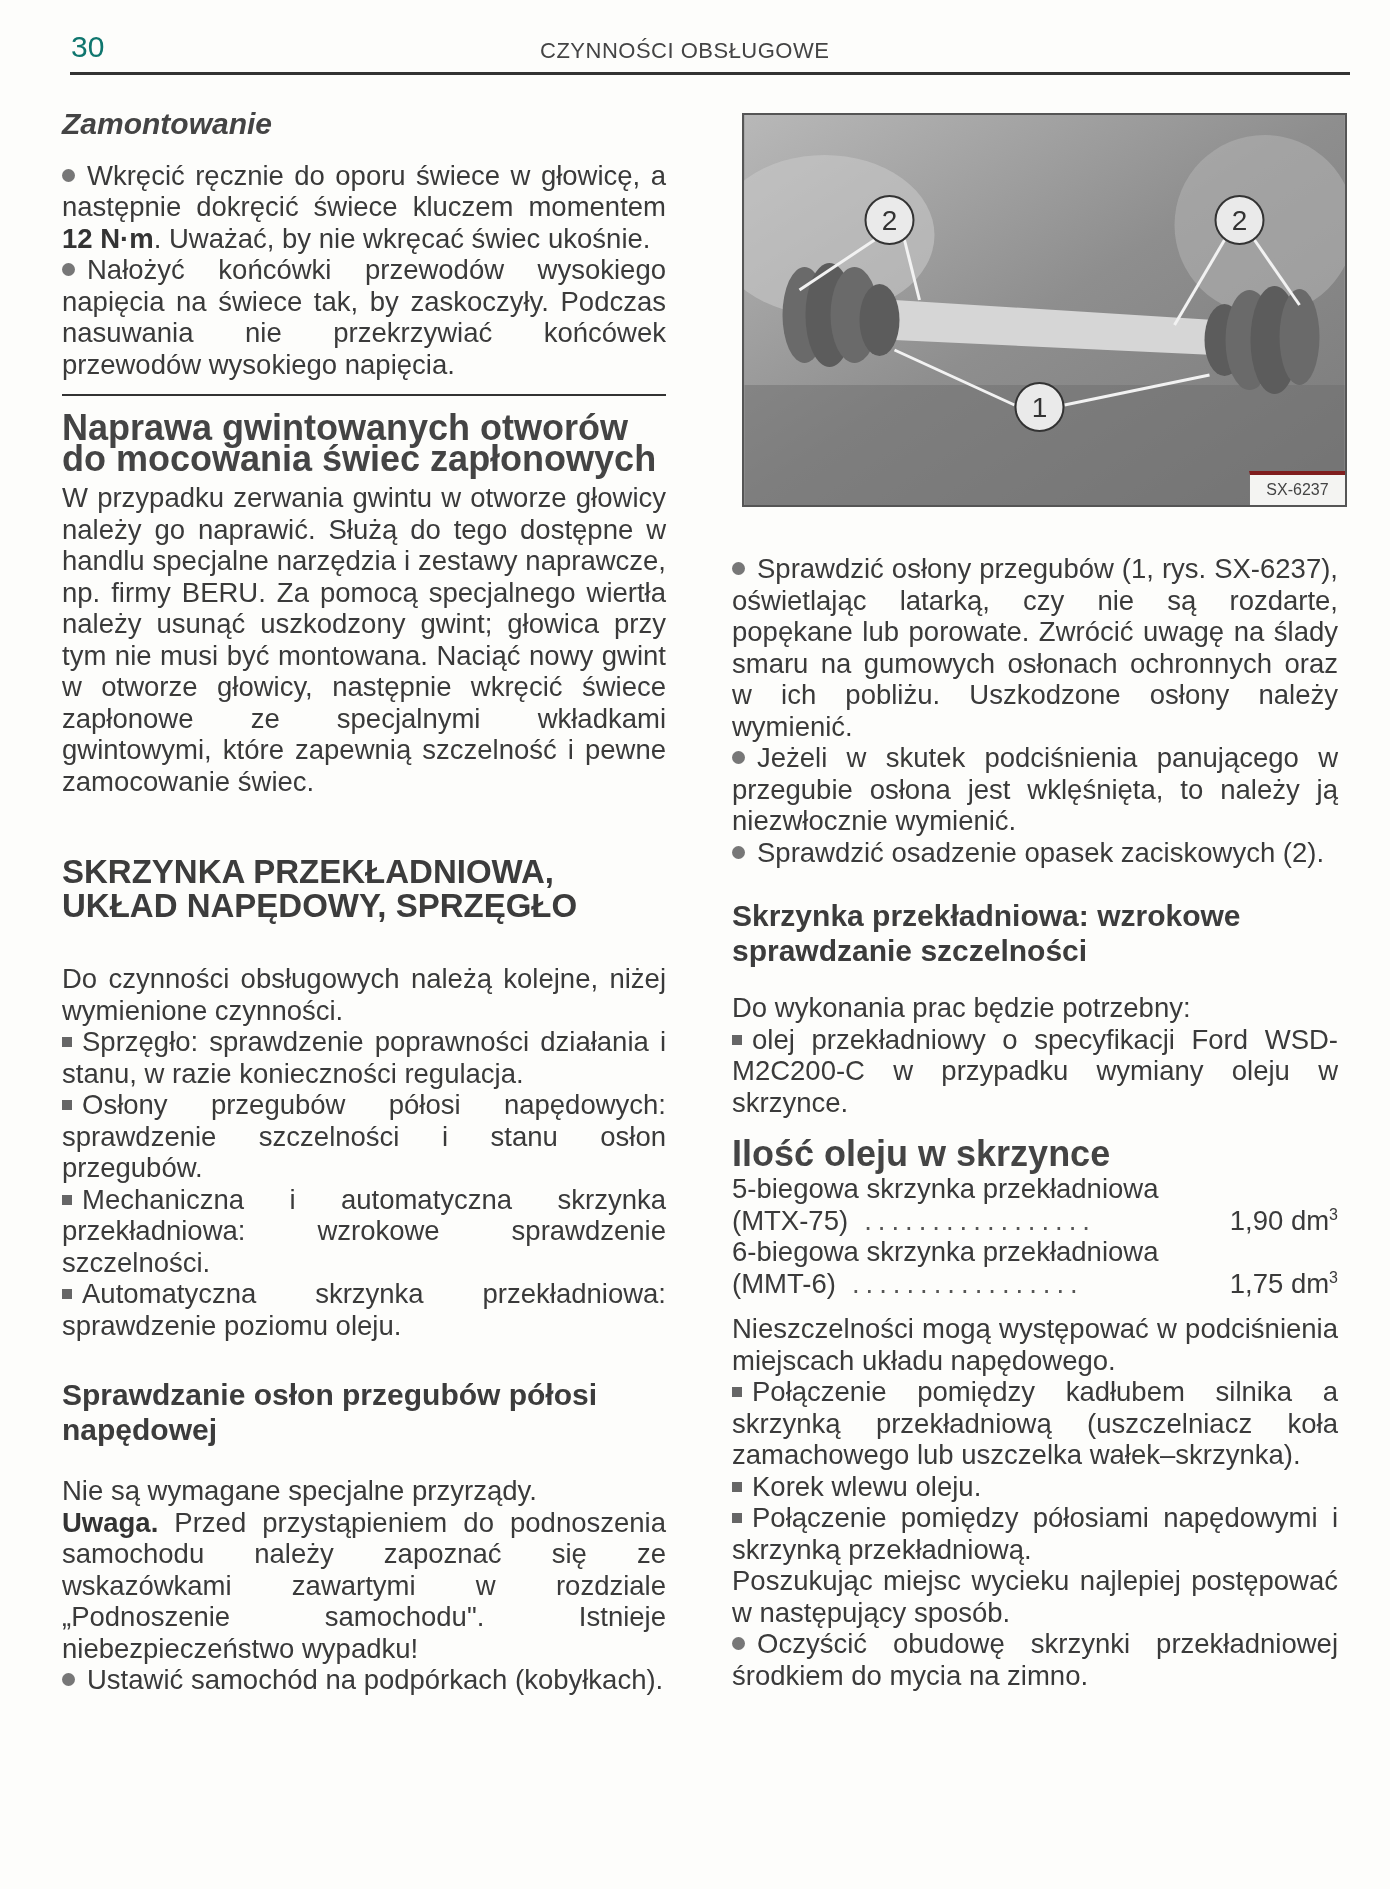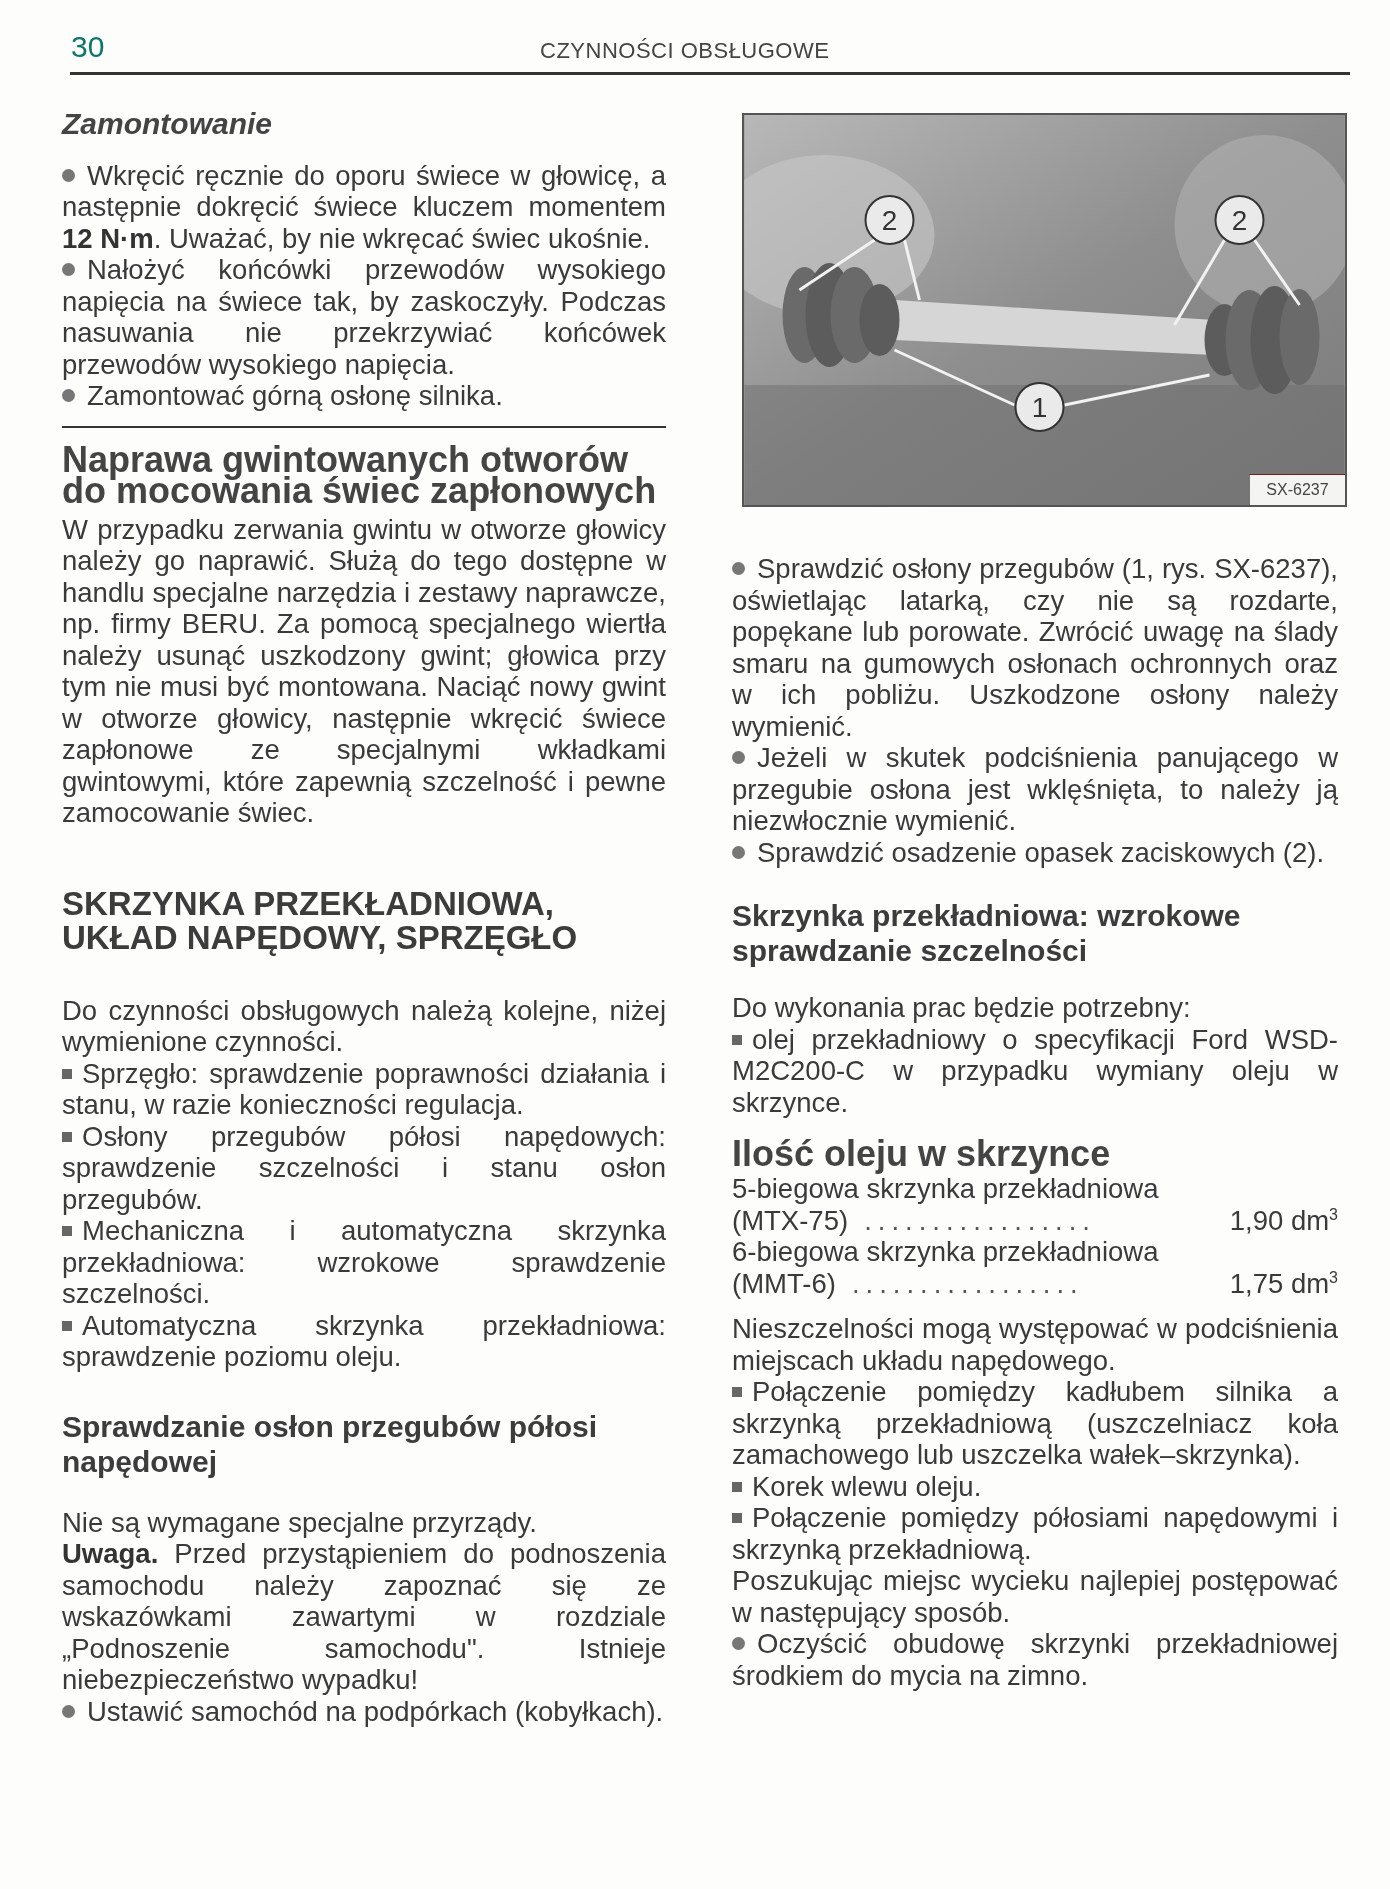--- a/index.html
+++ b/index.html
@@ -20,39 +20,38 @@
   .h-sub { font-weight: bold; font-size: 36px; line-height: 31px; color: #444; margin: 11px 0 8px 0; }
   .h-caps { font-weight: bold; font-size: 33px; line-height: 34px; color: #3c3c3c; margin: 0 0 40px 0; }
   .h-sec { font-weight: bold; font-size: 30px; line-height: 35px; color: #3c3c3c; margin: 0 0 28px 0; }
   .rule { height: 2px; background: #333; margin: 14px 0 16px 0; width: 604px; }
   .bullet-dot { display: inline-block; width: 13px; height: 13px; border-radius: 50%; background: #777; margin-right: 12px; vertical-align: 3px; }
   .bullet-sq { display: inline-block; width: 10px; height: 10px; background: #666; margin-right: 10px; vertical-align: 4px; }
   b { color: #333; }
 
   .figure { position: absolute; left: 742px; top: 113px; width: 601px; height: 390px; border: 2px solid #555; background: #9a9a9a; overflow: hidden; }
   .figure svg { width: 100%; height: 100%; display: block; }
-  .fig-label { position: absolute; right: 0; bottom: 0; width: 95px; height: 30px; background: #f4f4f2; border-left: 1px solid #777; border-top: 1px solid #7f1d1d; font-size: 16px; line-height: 30px; text-align: center; color: #444; }
+  .fig-label { position: absolute; right: 0; bottom: 0; width: 95px; height: 30px; background: #f4f4f2; border-left: 1px solid #777; border-top: 4px solid #7f1d1d; font-size: 16px; line-height: 30px; text-align: center; color: #444; }
 
   .spec-row { display: flex; justify-content: space-between; }
   .leader { flex: 1; overflow: hidden; white-space: nowrap; margin: 0 14px 0 16px; letter-spacing: 6px; color: #555; }
   sup { font-size: 16px; line-height: 0; }
 </style>
 </head>
 <body>
 
 <div class="page-number">30</div>
 <div class="running-head">CZYNNOŚCI OBSŁUGOWE</div>
 <div class="head-rule"></div>
 
 <div class="col col-left" style="top:108px;">
   <section>
     <div class="h-italic">Zamontowanie</div>
     <p><span class="bullet-dot"></span><span>Wkręcić ręcznie do oporu świece w głowicę, a następnie dokręcić świece kluczem momentem </span><b>12 N·m</b><span>. Uważać, by nie wkręcać świec ukośnie.</span></p>
     <p><span class="bullet-dot"></span><span>Nałożyć końcówki przewodów wysokiego napięcia na świece tak, by zaskoczyły. Podczas nasuwania nie przekrzywiać końcówek przewodów wysokiego napięcia.</span></p>
-    <p><span class="bullet-dot"></span><span>Zamontować górną osłonę silnika.</span></p>
     <div class="rule"></div>
   </section>
 
   <section>
     <div class="h-sub">
       <div>Naprawa gwintowanych otworów</div>
       <div>do mocowania świec zapłonowych</div>
     </div>
     <p>W przypadku zerwania gwintu w otworze głowicy należy go naprawić. Służą do tego dostępne w handlu specjalne narzędzia i zestawy naprawcze, np. firmy BERU. Za pomocą specjalnego wiertła należy usunąć uszkodzony gwint; głowica przy tym nie musi być montowana. Naciąć nowy gwint w otworze głowicy, następnie wkręcić świece zapłonowe ze specjalnymi wkładkami gwintowymi, które zapewnią szczelność i pewne zamocowanie świec.</p>
   </section>

